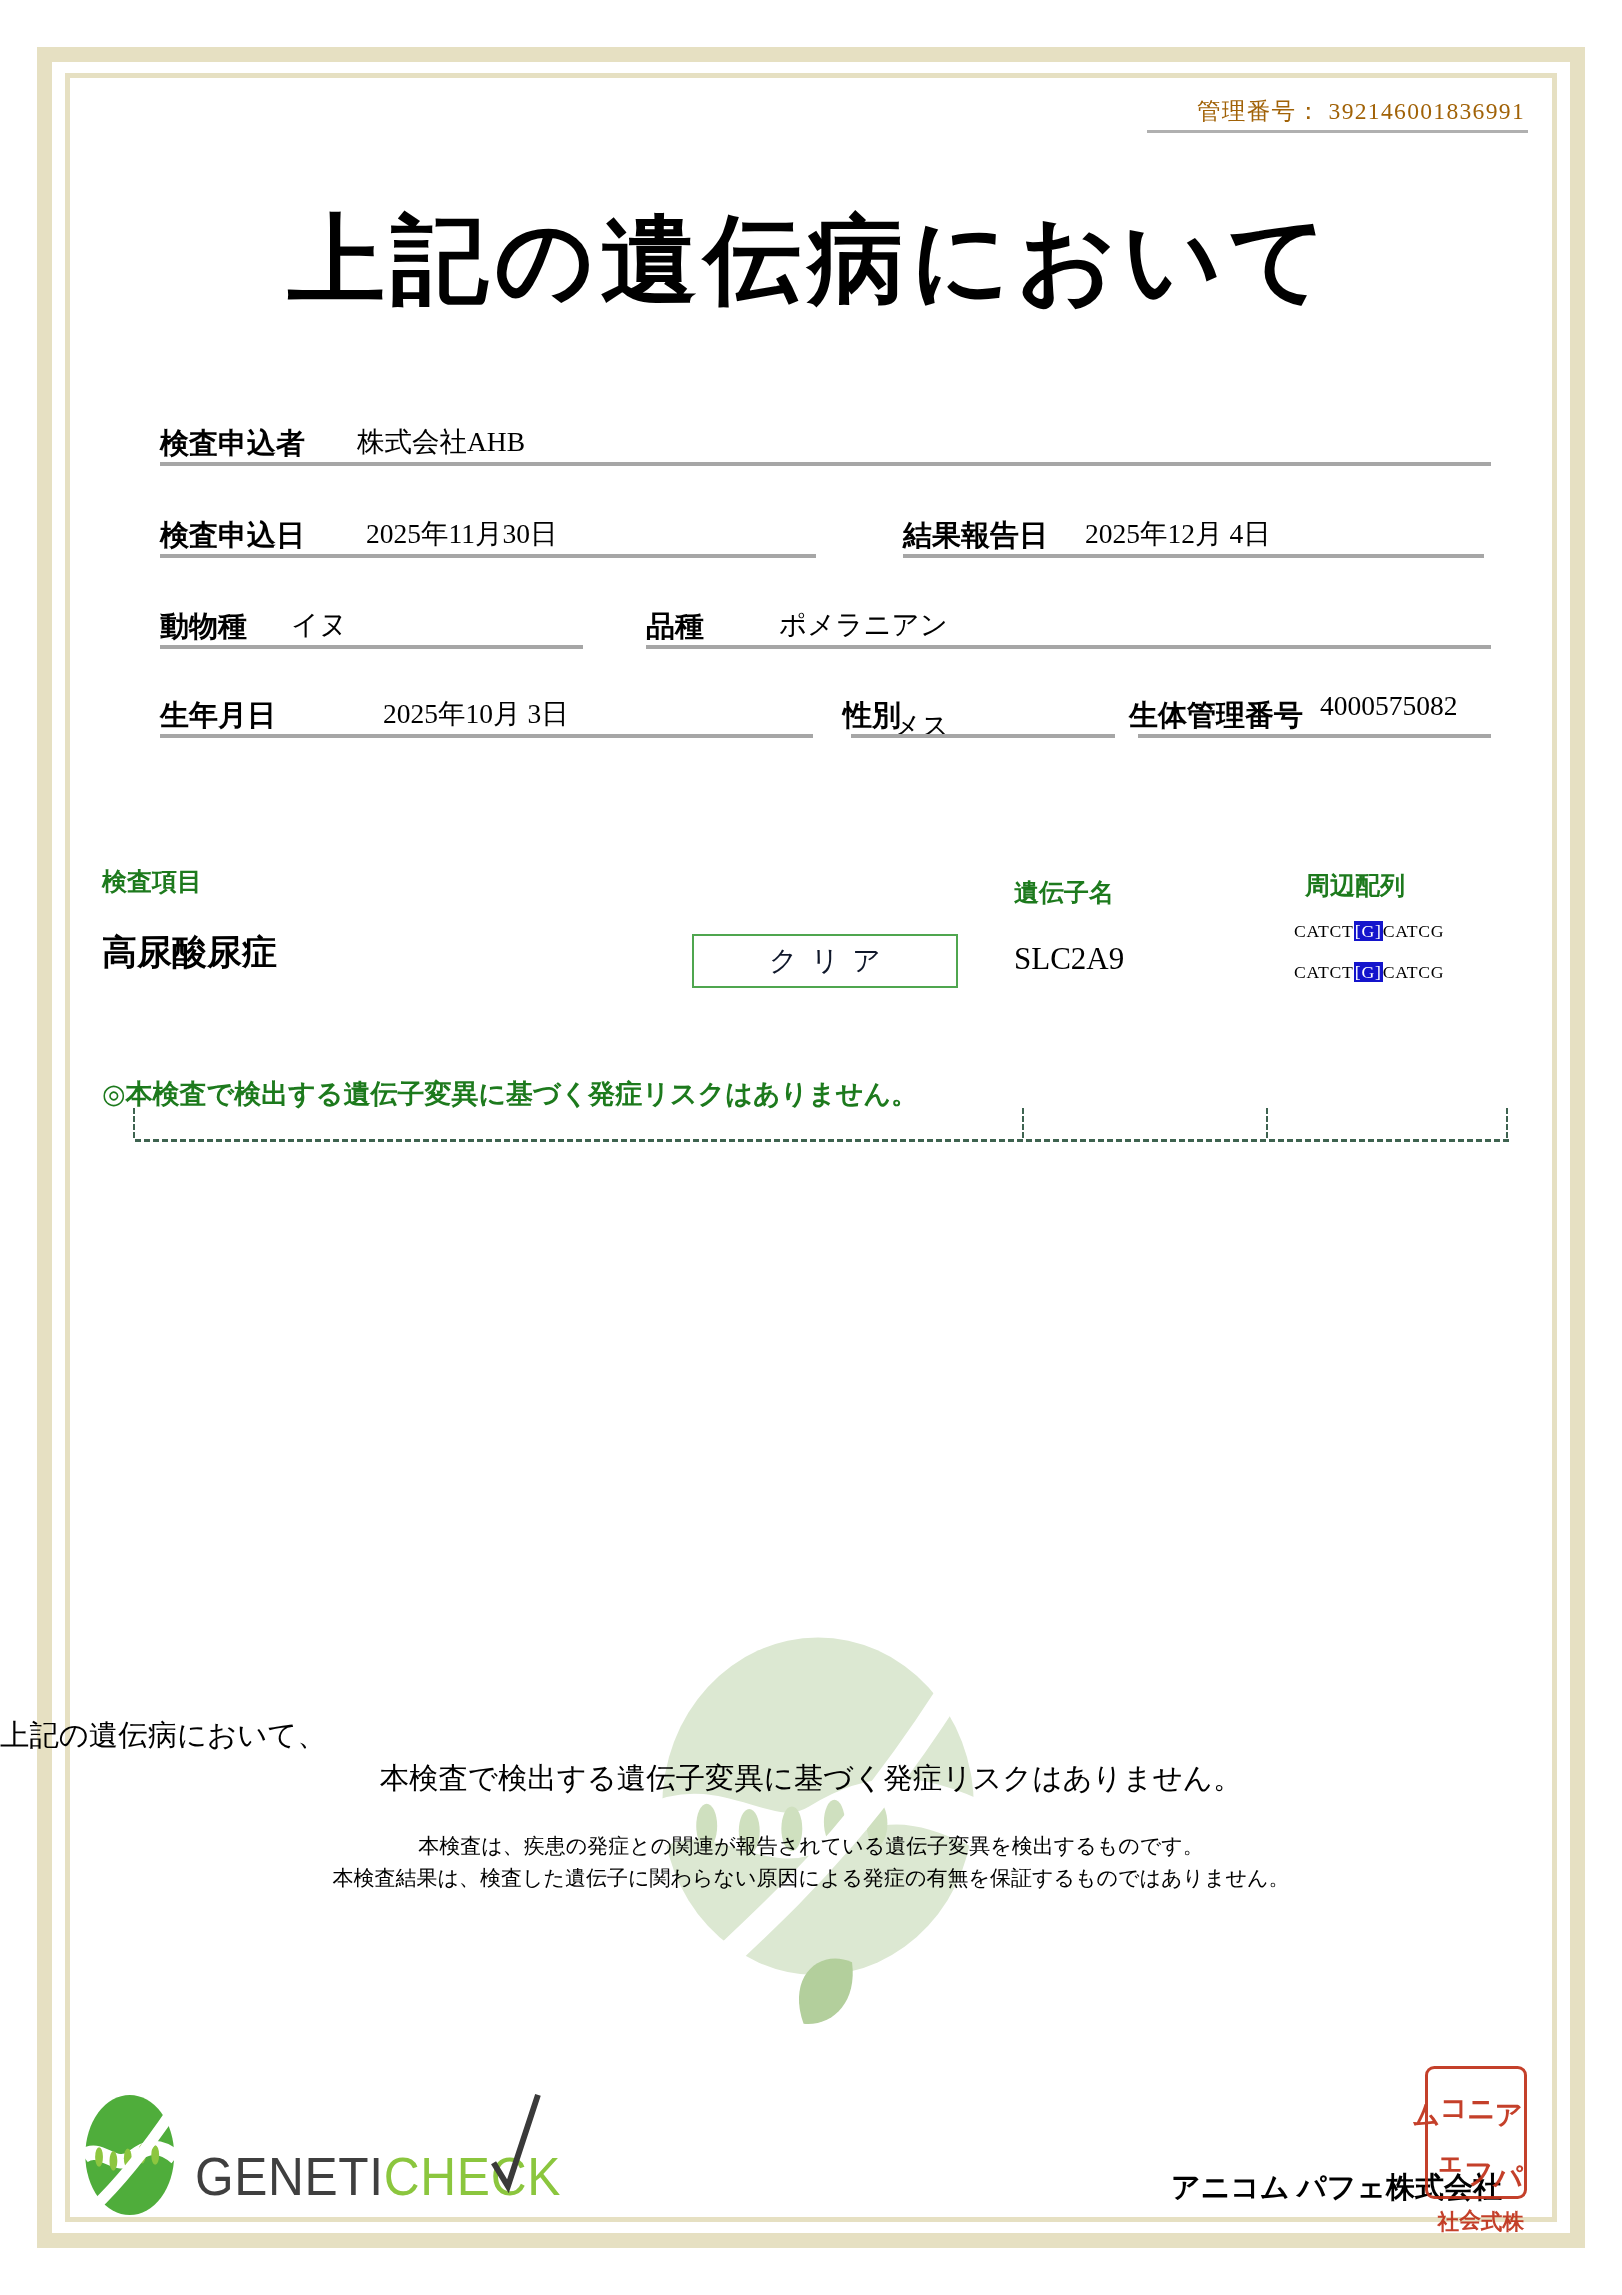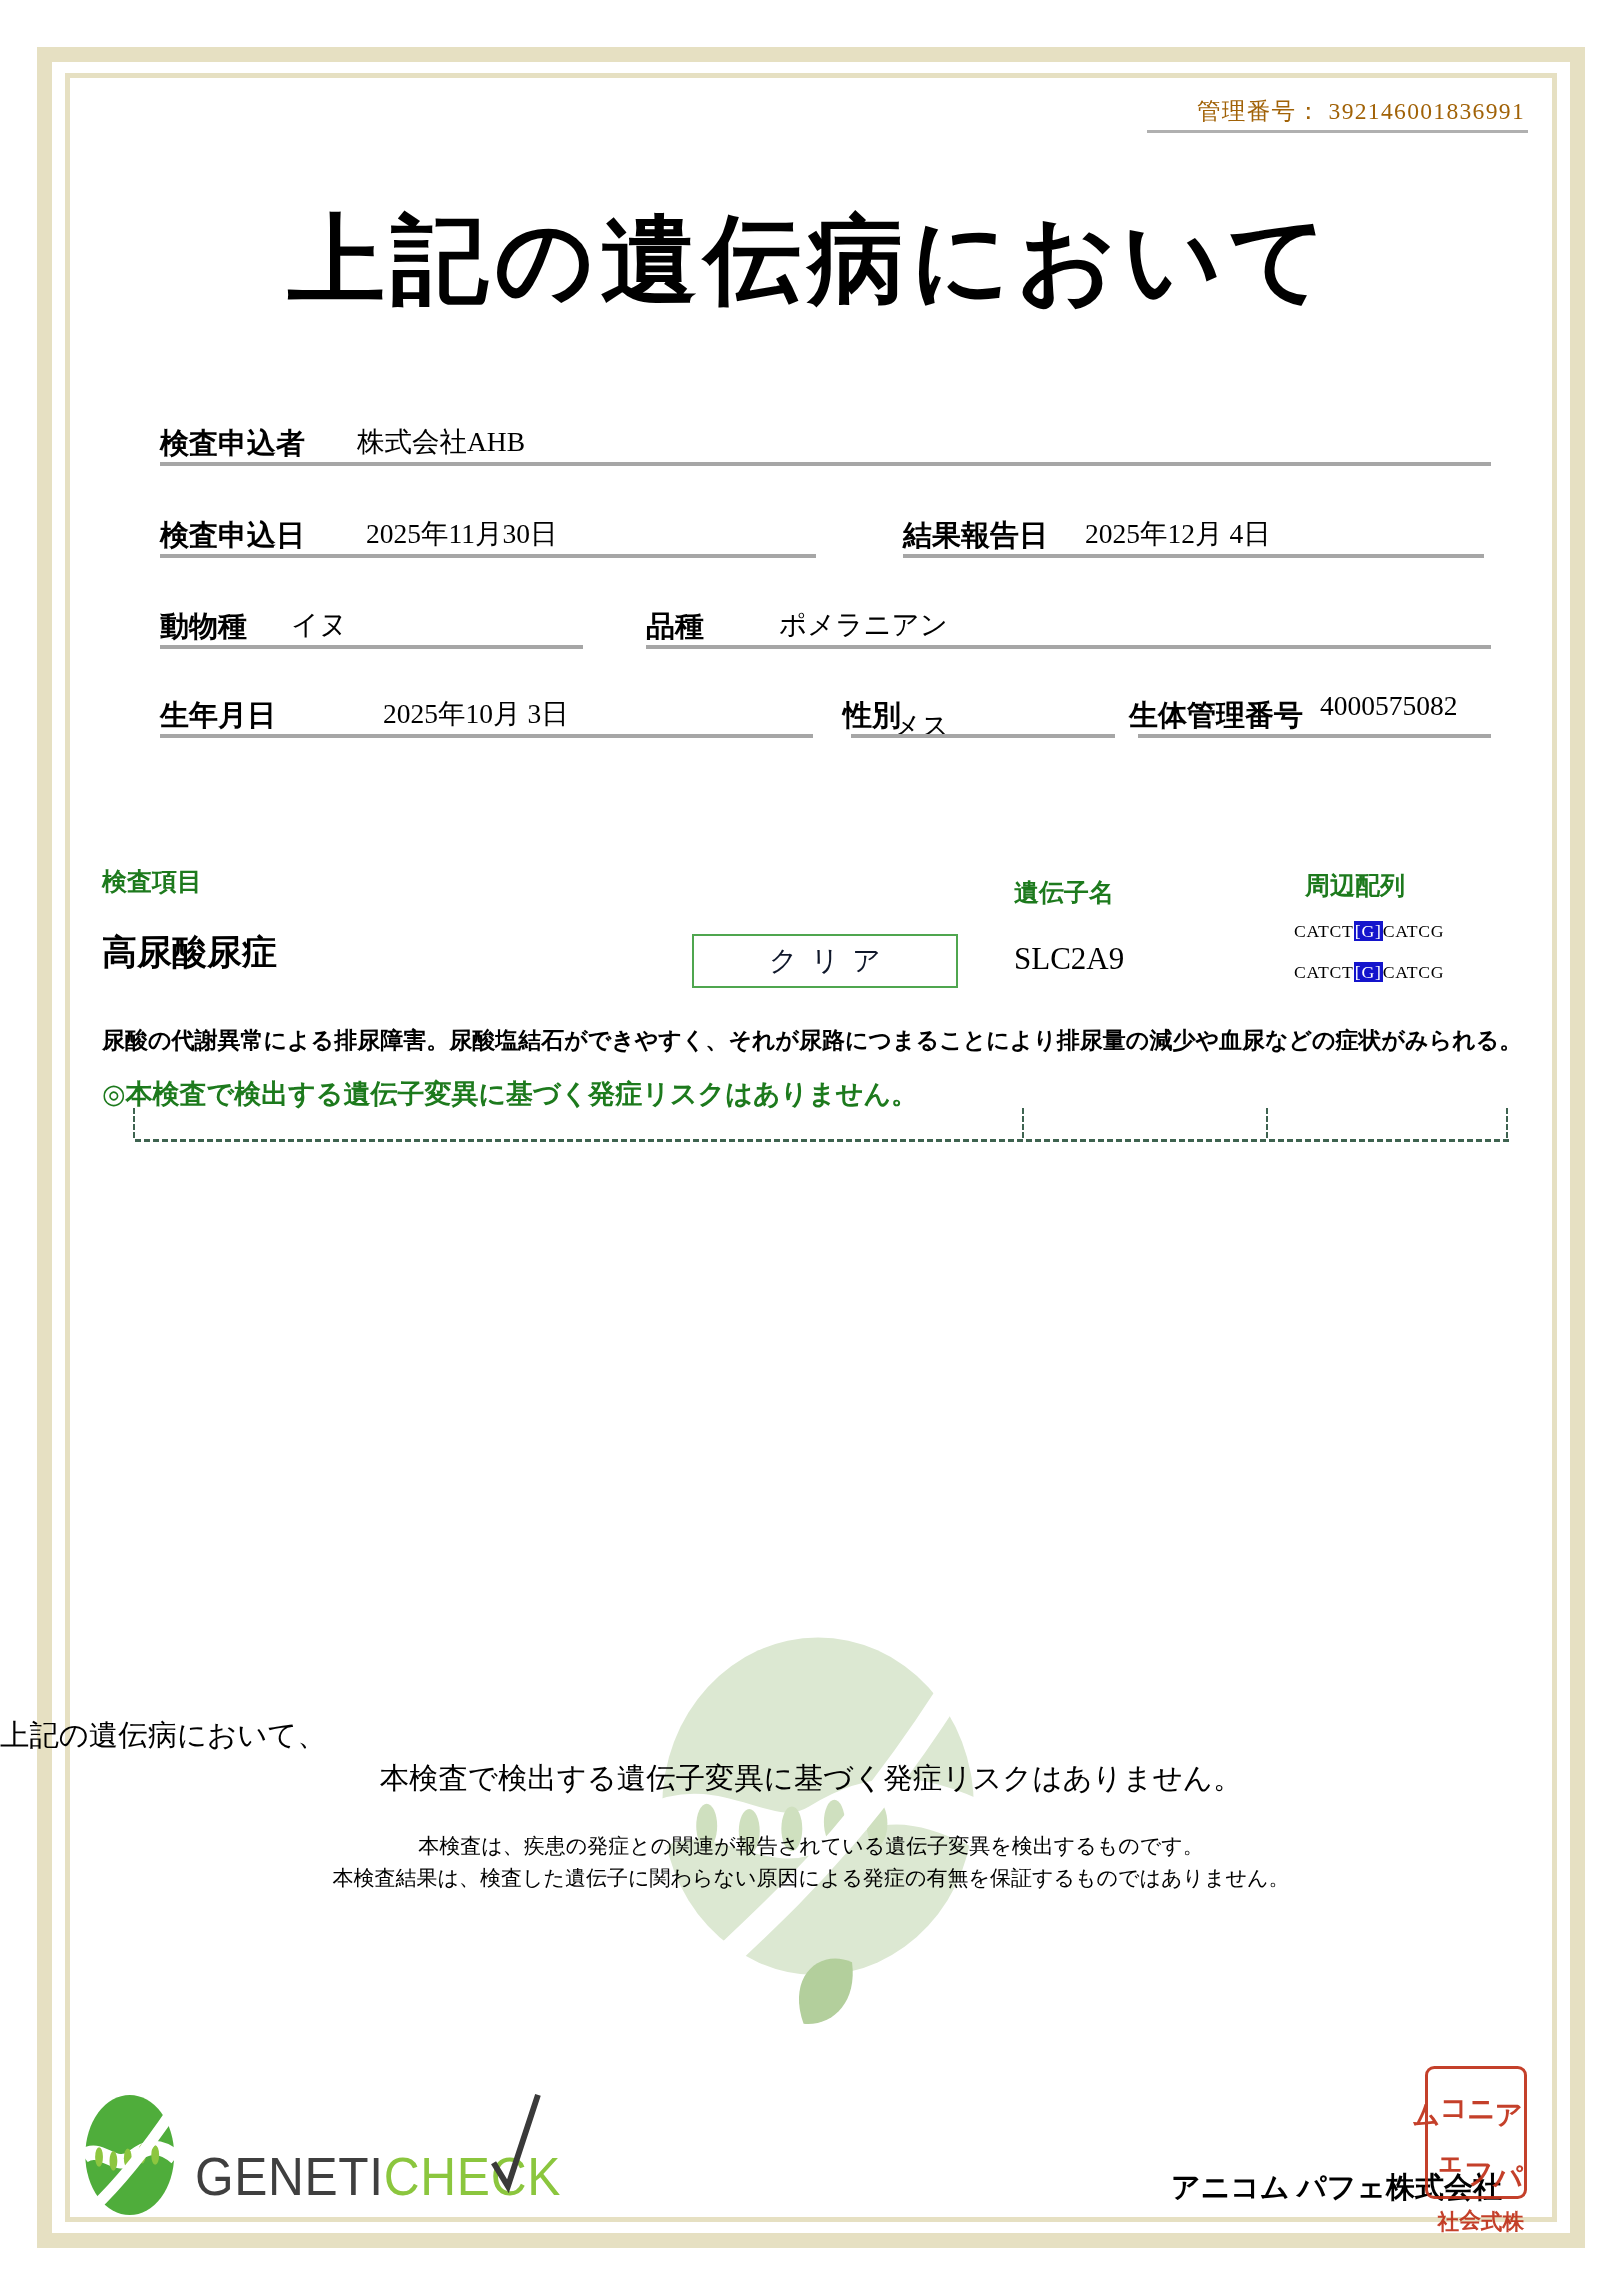--- a/index.html
+++ b/index.html
@@ -120,21 +120,20 @@
   </div>
   <div class="abs gene" style="left:1014px;top:941px;">SLC2A9</div>
 
   <div class="abs seq" style="left:1294px;top:921px;">
     <span>CATCT</span><span class="var">[G]</span><span>CATCG</span>
   </div>
   <div class="abs seq" style="left:1294px;top:962px;">
     <span>CATCT</span><span class="var">[G]</span><span>CATCG</span>
   </div>
 
-  <div class="abs desc">尿酸の代謝異常による排尿障害。尿酸塩結石ができやすく、それが尿路につまることにより排尿量の減少や血尿などの症状がみられる。</div>
   <div class="abs risk">◎本検査で検出する遺伝子変異に基づく発症リスクはありません。</div>
 
   <div class="abs dash-h"></div>
   <div class="abs dash-v" style="left:133px;"></div>
   <div class="abs dash-v" style="left:1022px;"></div>
   <div class="abs dash-v" style="left:1266px;"></div>
   <div class="abs dash-v" style="left:1506px;"></div>
 
   <div class="abs sum1">上記の遺伝病において、</div>
   <div class="abs sum2">本検査で検出する遺伝子変異に基づく発症リスクはありません。</div>

